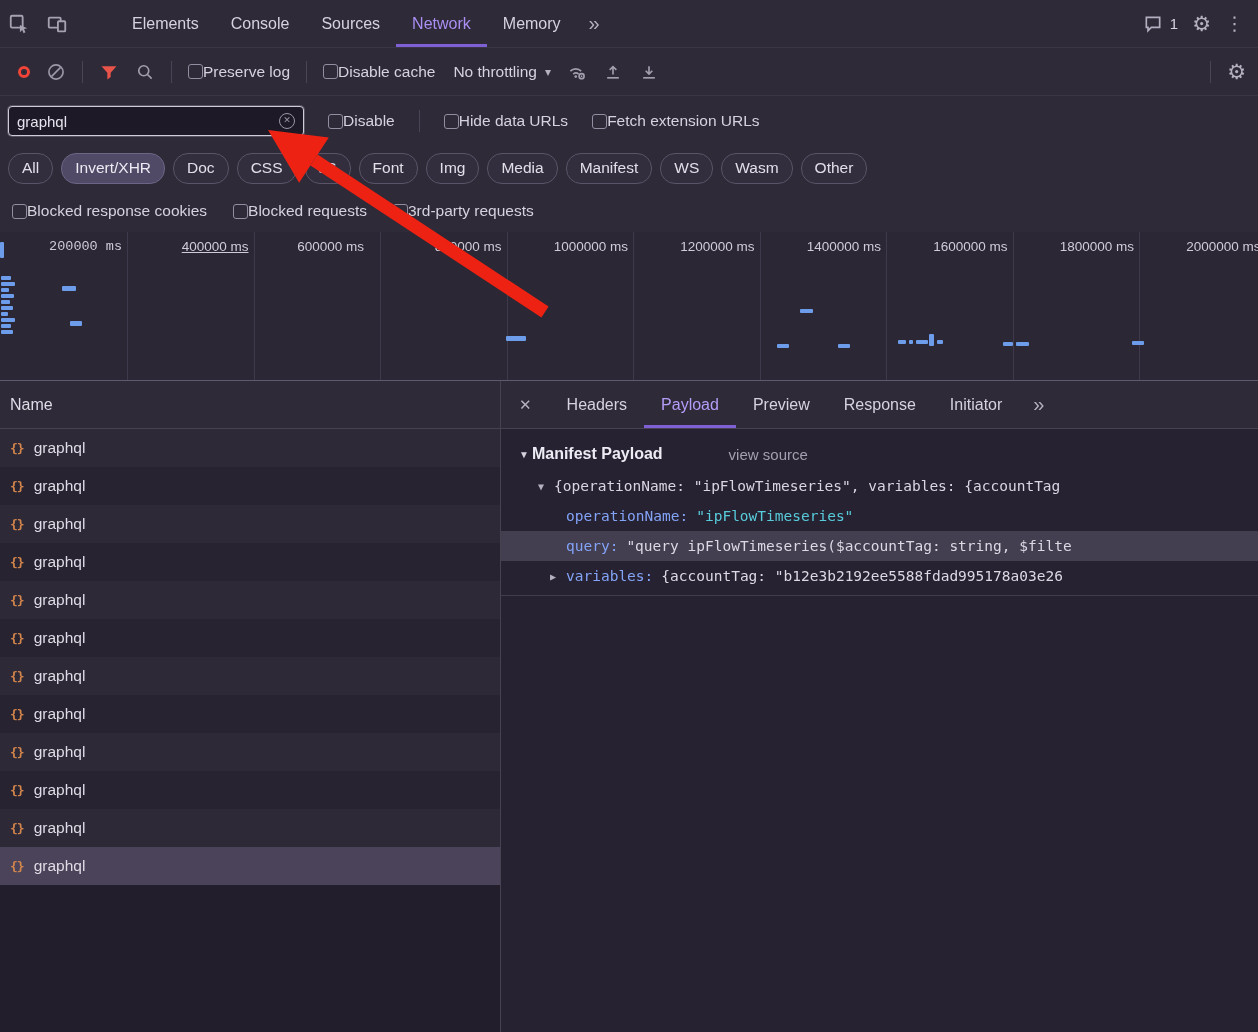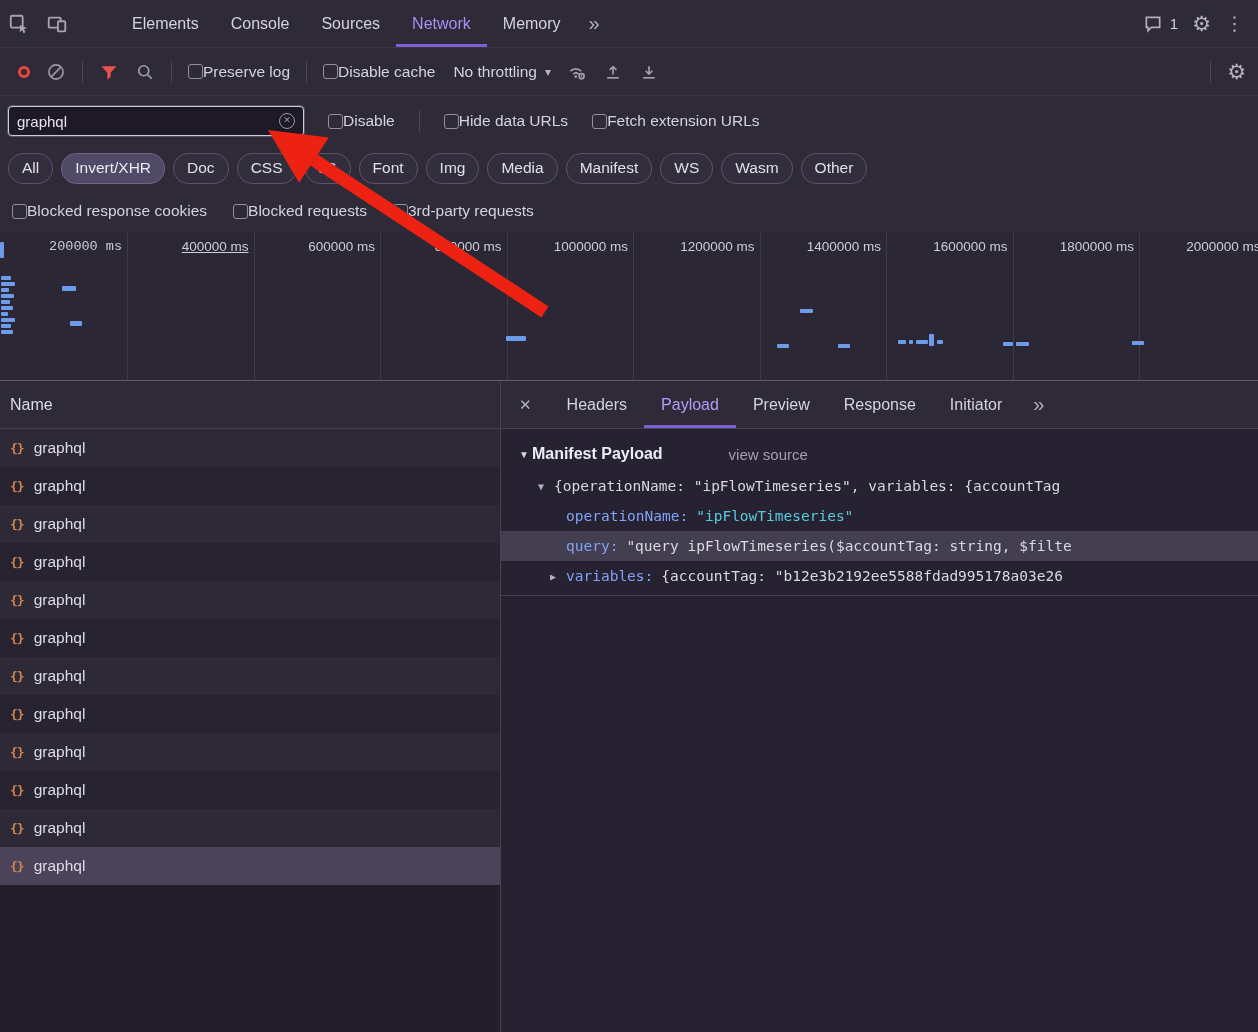--- a/index.html
+++ b/index.html
@@ -225,21 +225,21 @@
       <span>3rd-party requests</span>
     </label>
   </div>
 
   <div class="waterfall" id="waterfall">
       <div class="gridline" style="left: 127px;"></div>
       <div class="tlabel" style="left: 22px; font-family: Liberation Mono, monospace;">200000 ms</div>
       <div class="gridline" style="left: 253.5px;"></div>
       <div class="tlabel" style="left: 148.5px; text-decoration: underline;">400000 ms</div>
       <div class="gridline" style="left: 380px;"></div>
-      <div class="tlabel" style="left: 275px;">600000 ms</div>
+      <div class="tlabel" style="left: 264px;">600000 ms</div>
       <div class="gridline" style="left: 506.5px;"></div>
       <div class="tlabel" style="left: 401.5px;">800000 ms</div>
       <div class="gridline" style="left: 633px;"></div>
       <div class="tlabel" style="left: 528px;">1000000 ms</div>
       <div class="gridline" style="left: 759.5px;"></div>
       <div class="tlabel" style="left: 654.5px;">1200000 ms</div>
       <div class="gridline" style="left: 886px;"></div>
       <div class="tlabel" style="left: 781px;">1400000 ms</div>
       <div class="gridline" style="left: 1012.5px;"></div>
       <div class="tlabel" style="left: 907.5px;">1600000 ms</div>

